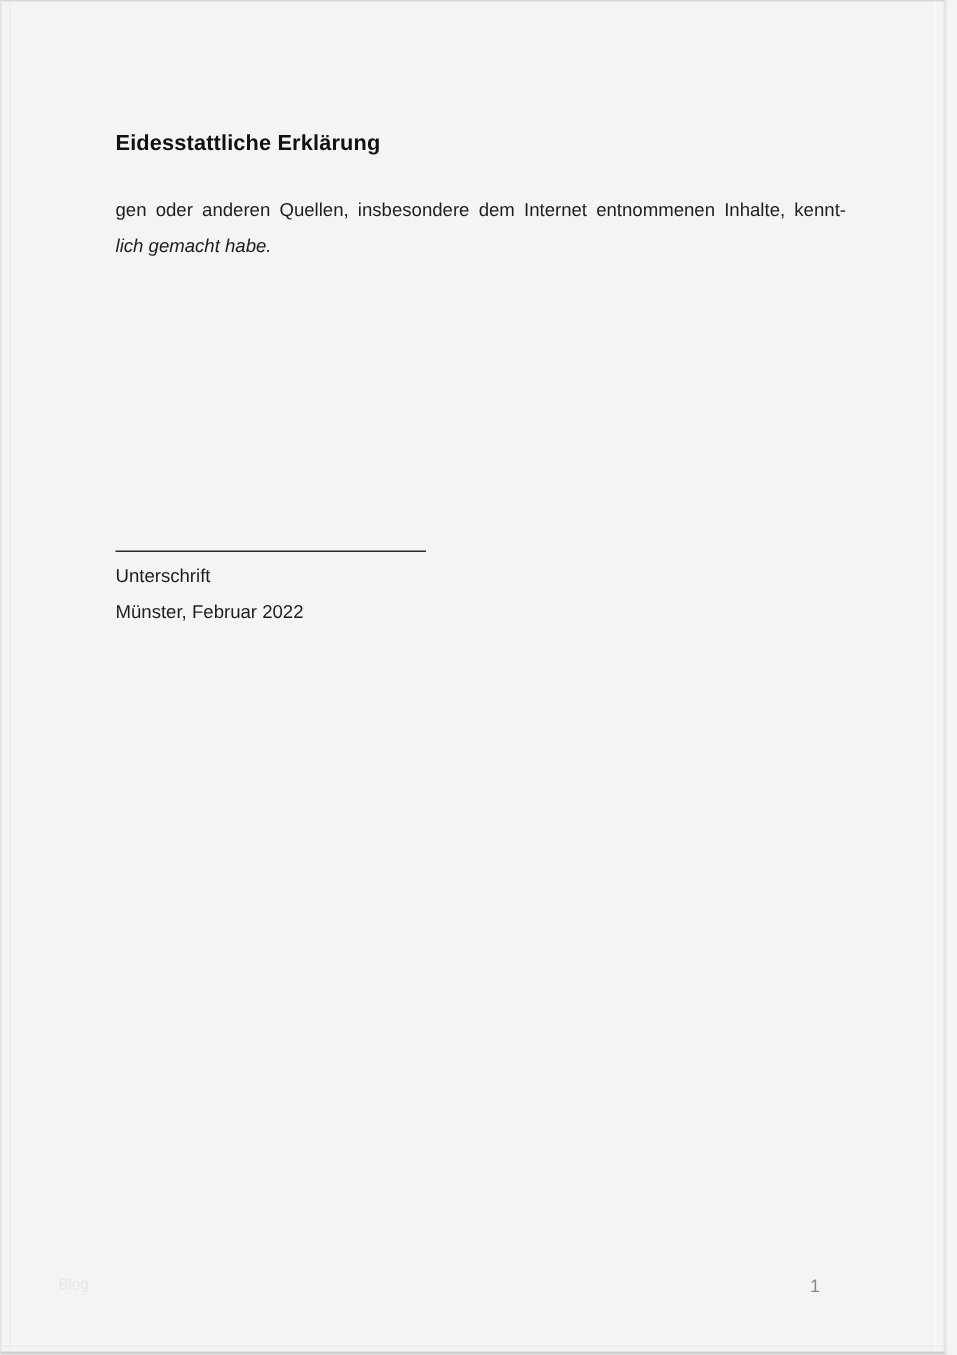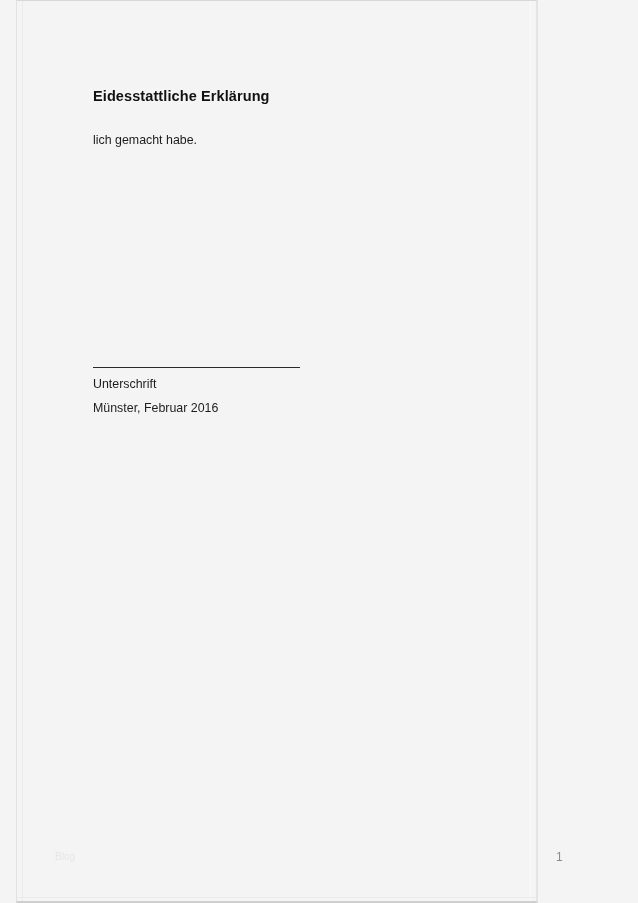--- a/index.html
+++ b/index.html
@@ -10,22 +10,22 @@
       width: 638px;
       height: 903px;
       background: #f4f4f4;
       position: relative;
       overflow: hidden;
       font-family: "Liberation Sans", sans-serif;
       color: #1a1a1a;
     }
     .page {
       position: absolute;
-      left: 16px; top: 0;
-      width: 522px; height: 903px;
+      left: 0; top: 0;
+      width: 631px; height: 903px;
       box-sizing: border-box;
       border-top: 1px solid #d8d8d8;
       border-left: 1px solid #e2e2e2;
       border-right: 2px solid #e4e4e4;
       border-bottom: 2px solid #cfcfcf;
       background: #f4f4f4;
     }
     .inner-edge-left {
       position: absolute; left: 5px; top: 0; width: 1px; height: 100%;
       background: #ebebeb;
@@ -58,20 +58,21 @@
       color: #1d1d1d;
     }
     .body-text .line {
       display: block;
       text-align: justify;
       text-align-last: justify;
       white-space: nowrap;
     }
     .body-text .line.last {
       text-align-last: left;
+      font-style: italic;
     }
     .sig-line {
       position: absolute;
       left: 76px;
       top: 366px;
       width: 207px;
       height: 1px;
       background: #2a2a2a;
     }
     .sig-label {
@@ -107,22 +108,23 @@
 <body>
 
 <div class="page">
   <div class="inner-edge-left"></div>
   <div class="inner-edge-right"></div>
   <div class="inner-edge-bottom"></div>
 
   <div class="title">Eidesstattliche Erklärung</div>
 
   <div class="body-text">
+    <span class="line">gen oder anderen Quellen, insbesondere dem Internet entnommenen Inhalte, kennt-</span>
     <span class="line last">lich gemacht habe.</span>
   </div>
 
   <div class="sig-line"></div>
   <div class="sig-label">Unterschrift</div>
-  <div class="place-date">Münster, Februar 2016</div>
+  <div class="place-date">Münster, Februar 2022</div>
 
   <div class="watermark">Blog</div>
   <div class="page-number">1</div>
 </div>
 
 </body></html>

